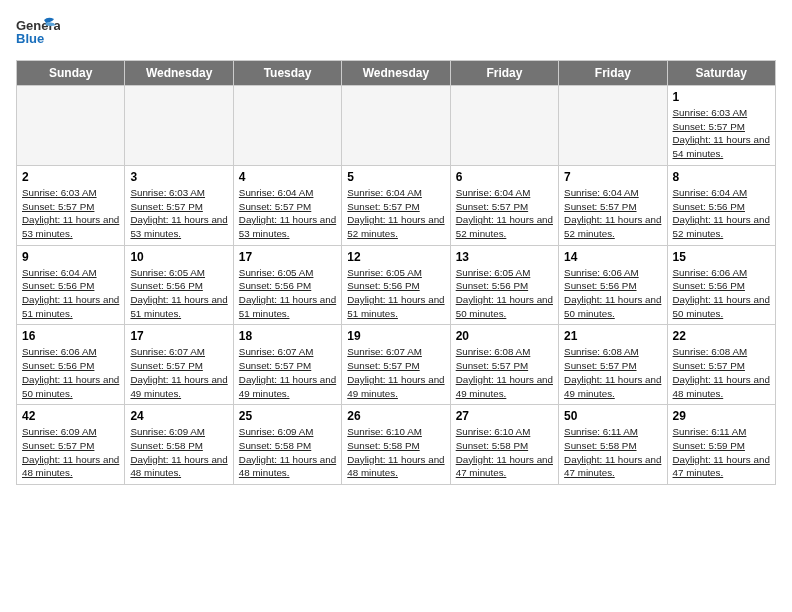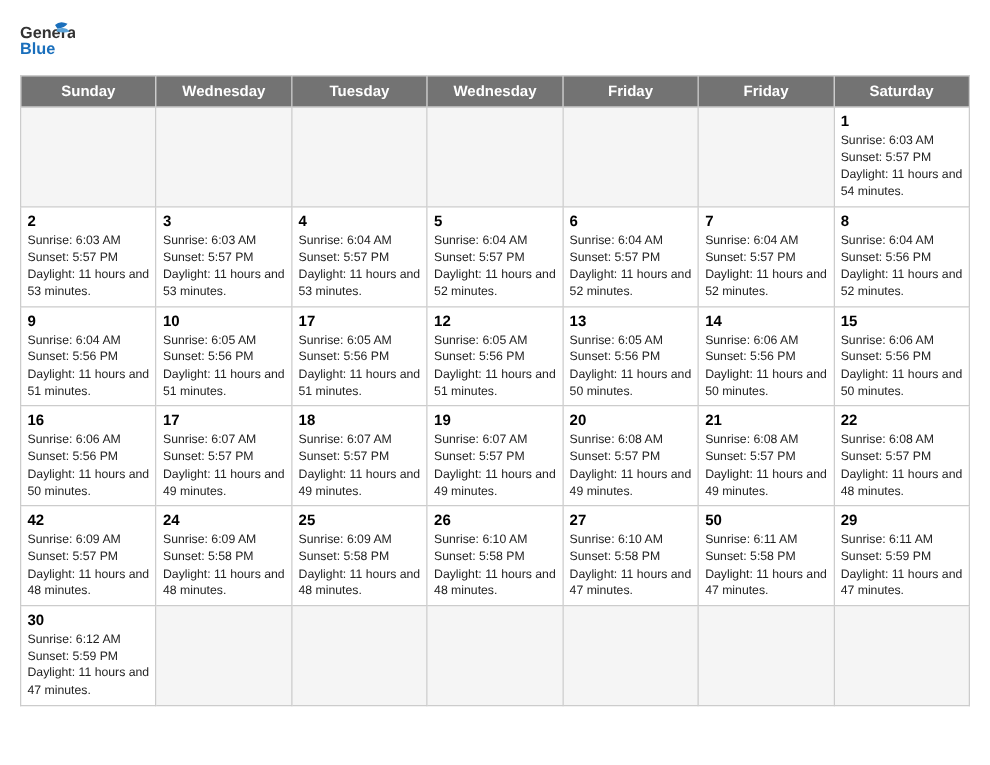--- a/index.html
+++ b/index.html
@@ -61,20 +61,21 @@
     .day-num {
       font-weight: bold;
       font-size: 12px;
       margin-bottom: 2px;
       display: block;
     }
     .day-info {
       font-size: 9.8px;
       line-height: 1.4;
       color: #222;
+      text-decoration: underline;
     }
   </style>
 </head>
 <body>
 
 <div class="header-area">
   <div class="logo">
     <div style="display:flex;align-items:center;gap:4px;">
       <div style="position:relative;width:44px;height:36px;">
         
@@ -319,29 +320,14 @@
 and 47 minutes.</div>
         </td>
         <td>
           <span class="day-num">29</span>
           <div class="day-info">Sunrise: 6:11 AM
 Sunset: 5:59 PM
 Daylight: 11 hours
 and 47 minutes.</div>
         </td>
       </tr>
-      <tr>
-        <td>
-          <span class="day-num">30</span>
-          <div class="day-info">Sunrise: 6:12 AM
-Sunset: 5:59 PM
-Daylight: 11 hours
-and 47 minutes.</div>
-        </td>
-        <td class="empty"></td>
-        <td class="empty"></td>
-        <td class="empty"></td>
-        <td class="empty"></td>
-        <td class="empty"></td>
-        <td class="empty"></td>
-      </tr>
     </tbody>
 </table>
 
 </body></html>

